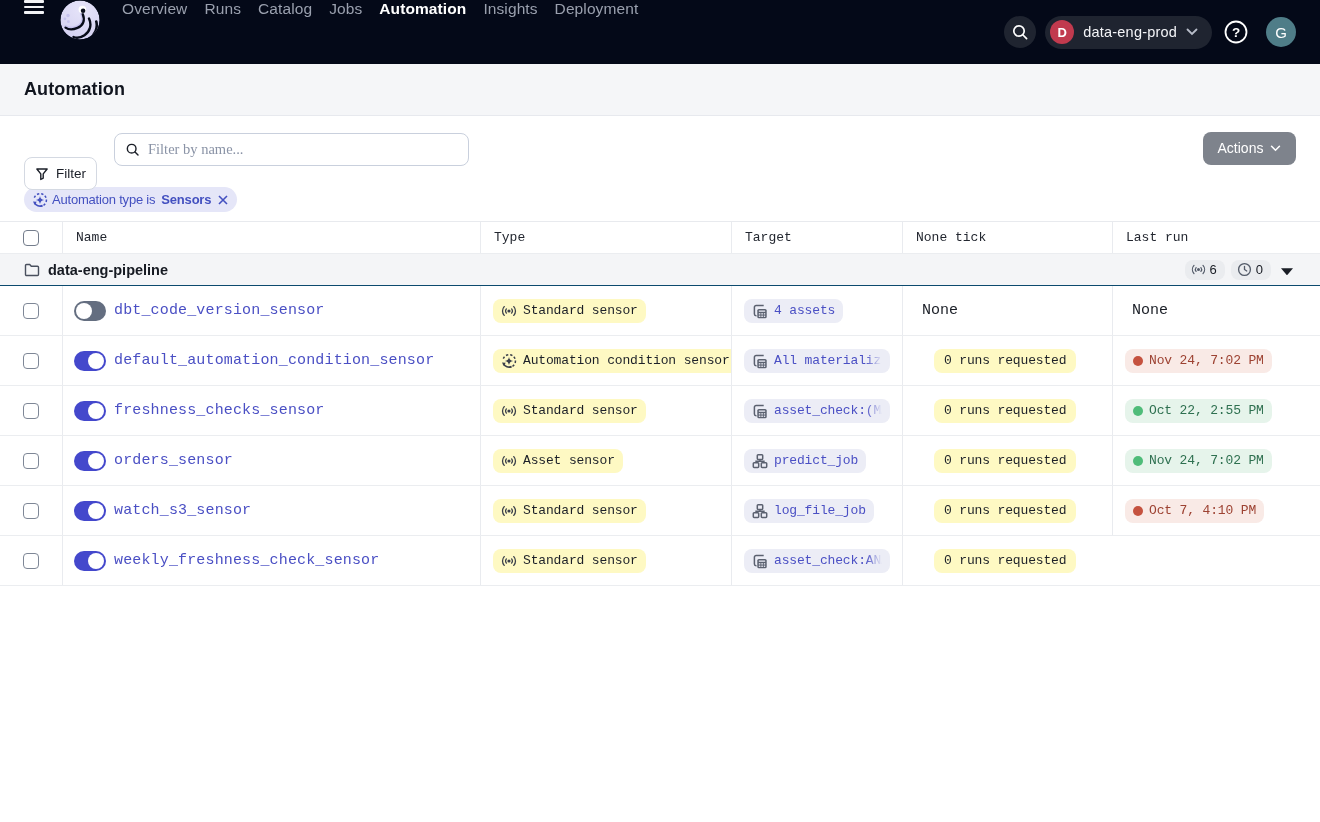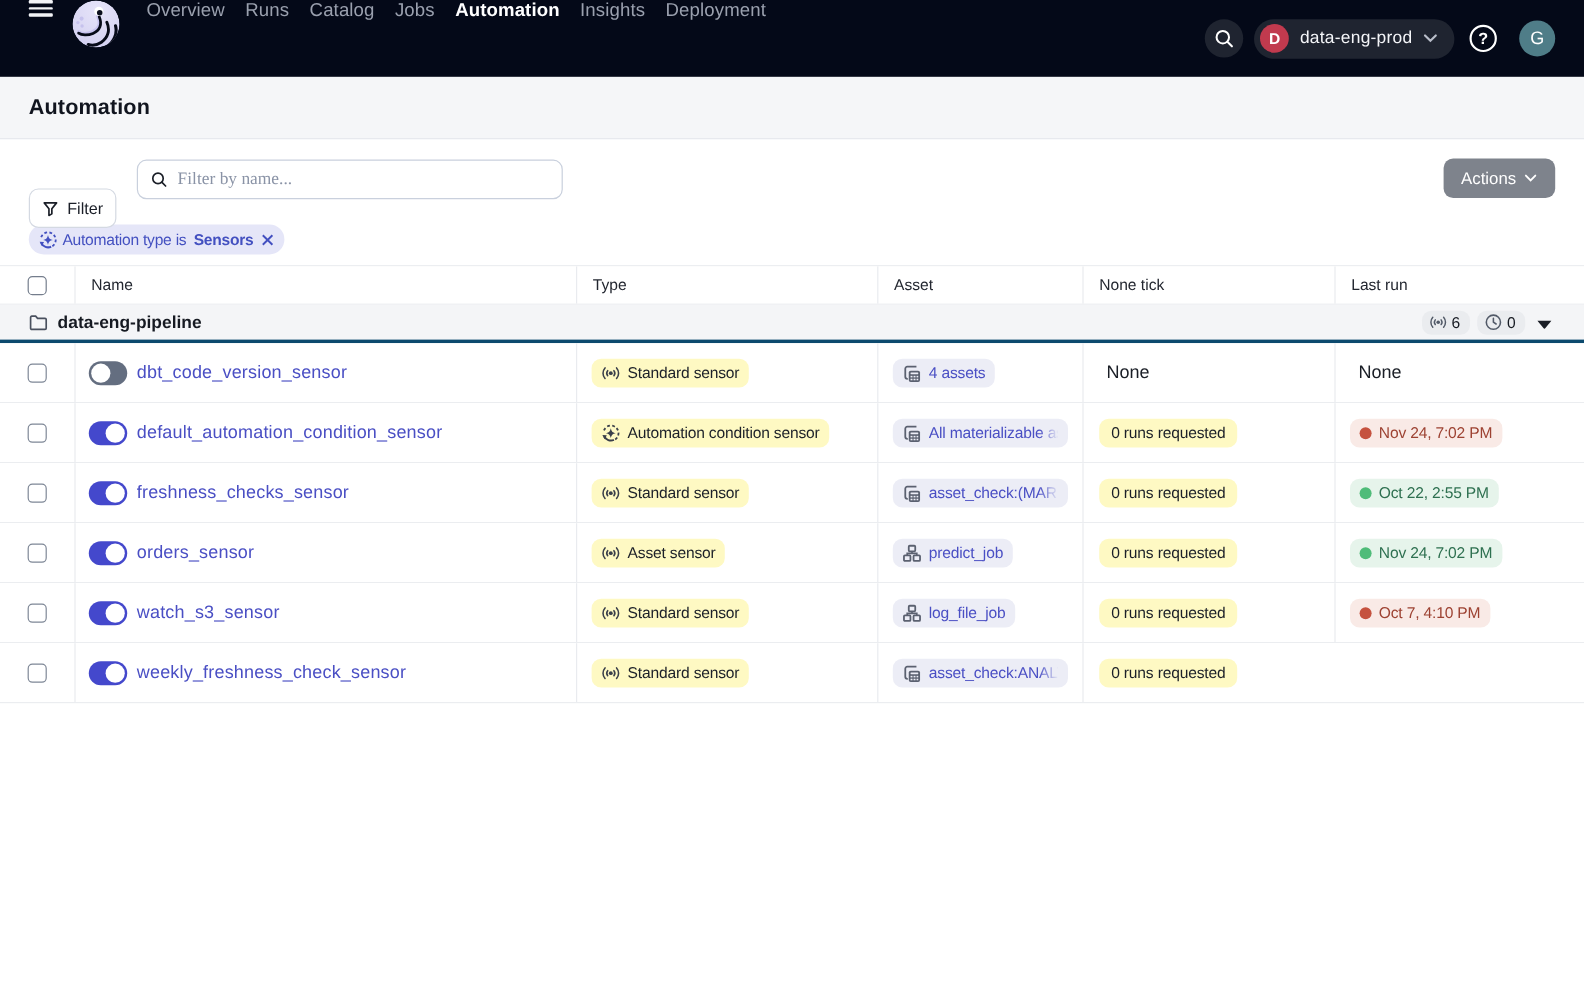--- a/index.html
+++ b/index.html
@@ -28,41 +28,41 @@
 .searchbox span { color:#8A93A6; font-size:14.5px;font-family:Liberation Serif, serif; }
 .actionsbtn { position:absolute; right:24px; top:15.5px; width:93px; height:33px; background:#7E838C; border-radius:8px; color:#fff; font-size:14px; display:flex; align-items:center; justify-content:center; gap:7px; }
 
 .chiprow { height:39px; display:flex; align-items:flex-start; padding:4px 0 0 24px; border-bottom:1px solid #E8EAEE; }
 .chip { height:25px; background:#E5E6F8; border-radius:13px; display:flex; align-items:center; padding:0 8px; gap:4px; font-size:13px; letter-spacing:-0.2px; color:#4350C0; }
 .chip b { font-weight:bold; margin-left:2px; }
 .chip .x { font-size:15px; margin-left:2px; }
 
 .tbl { width:1320px; }
 .trow { display:grid; grid-template-columns:62px 418px 251px 171px 210px 208px; border-bottom:1px solid #EBEDF0; background:#fff; }
-.trow > div { display:flex; align-items:center; overflow:hidden; }
+.trow > div { display:flex; align-items:center; overflow:hidden;font-family:Liberation Mono, monospace; }
 .trow > div + div { border-left:1px solid #E9EBEF; }
 .thead { height:32px; font-size:13px; color:#232730; }
 .thead .lbl { padding-left:13px; }
-.grow { height:32px; background:#F4F5F7; display:flex; align-items:center; border-bottom:3px solid #0c4a6e; }
+.grow { height:32px; background:#F4F5F7; display:flex; align-items:center; border-bottom:1px solid #0c4a6e; }
 .grow .gname { font-size:14.5px; font-weight:bold; color:#161A22; margin-left:8px; }
 .drow { height:50px; }
 .cb { width:16px; height:16px; border:1.5px solid #7E8796; border-radius:4px; background:#fff; margin-left:23px; flex:none; }
 .namecell { padding-left:11px; gap:8px; }
 .link { color:#4A4FC4; font-size:15px; letter-spacing:.15px; white-space:nowrap; }
 .tog { width:32px; height:20px; border-radius:10px; position:relative; flex:none; }
 .tog.off { background:#646E80; }
 .tog.on { background:#4448CC; }
 .tog .knob { position:absolute; top:2px; width:16px; height:16px; border-radius:50%; background:#fff; }
 .tog.off .knob { left:2px; }
 .tog.on .knob { left:14px; }
 .pill { height:24px; border-radius:8px; background:#fef9c3; display:flex; align-items:center; padding:0 8px; gap:6px; font-size:13px; letter-spacing:-0.15px; color:#1C2028; margin-left:12px; flex:none; white-space:nowrap; }
 .pill.tgt { background:#ECEDF6; color:#4A4FC4; }
 .pill.red { background:#F9EAE6; color:#9D4232; }
 .pill.grn { background:#E6F4EB; color:#2E7050; }
-.pill.ticks { padding:0 10px; margin-left:13px; }
+.pill.ticks { padding:0 10px; margin-left:31px; }
 .dot { width:10px; height:10px; border-radius:50%; flex:none; }
 .dot.r { background:#C5523F; }
 .dot.g { background:#4FBC79; }
 .none { font-size:15px; color:#1A1E26; margin-left:19px; }
 .clip { max-width:108px; overflow:hidden; white-space:nowrap; -webkit-mask-image:linear-gradient(90deg,#000 85%,transparent); }
 .gpills { margin-left:auto; display:flex; align-items:center; gap:6px; }
 .gpill { height:20px; border-radius:8px; background:#EAECEF; display:flex; align-items:center; padding:0 8px 0 6px; gap:4px; font-size:13px; color:#161A22; }
 svg { display:block; flex:none; }
 </style>
 </head>
@@ -208,21 +208,21 @@
     <div>
         <span class="cb" style="border-color:#747D8C"></span>
       </div>
     <div>
         <span class="lbl">Name</span>
       </div>
     <div>
         <span class="lbl">Type</span>
       </div>
     <div>
-        <span class="lbl">Asset</span>
+        <span class="lbl">Target</span>
       </div>
     <div>
         <span class="lbl">None tick</span>
       </div>
     <div>
         <span class="lbl">Last run</span>
       </div>
   </div>
   <div class="grow">
     <svg style="margin-left:24px" width="16" height="16" viewBox="0 0 16 16">

